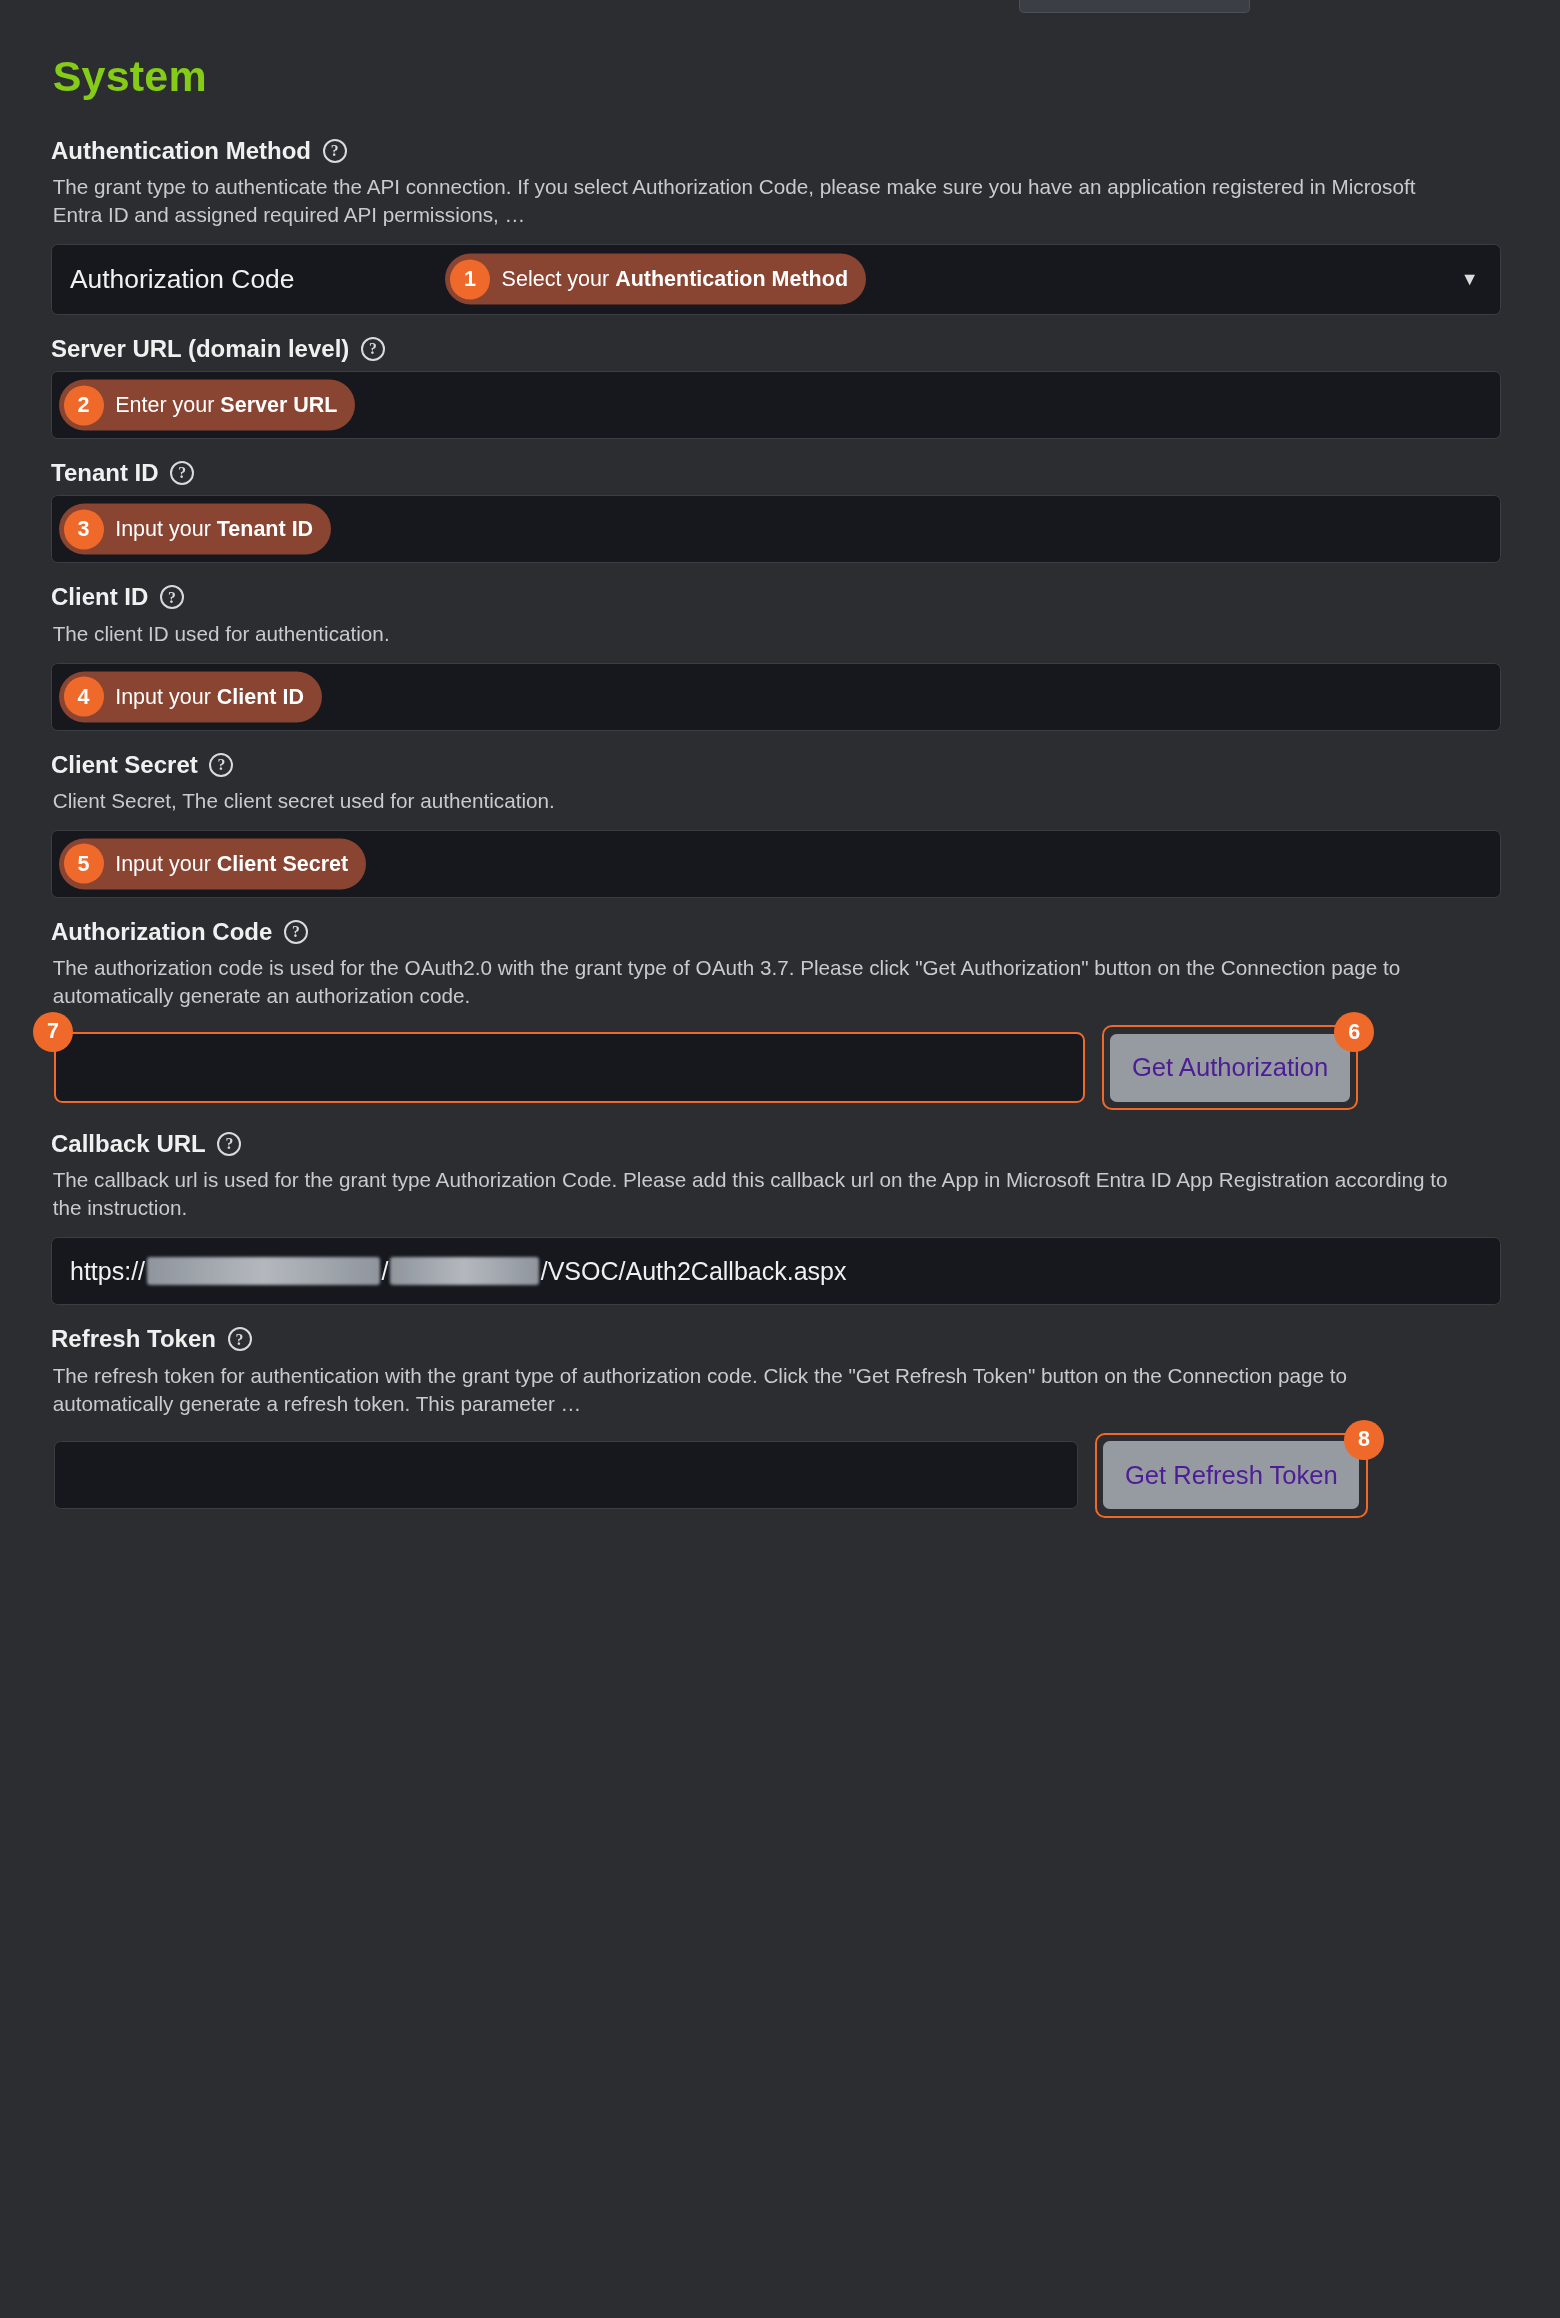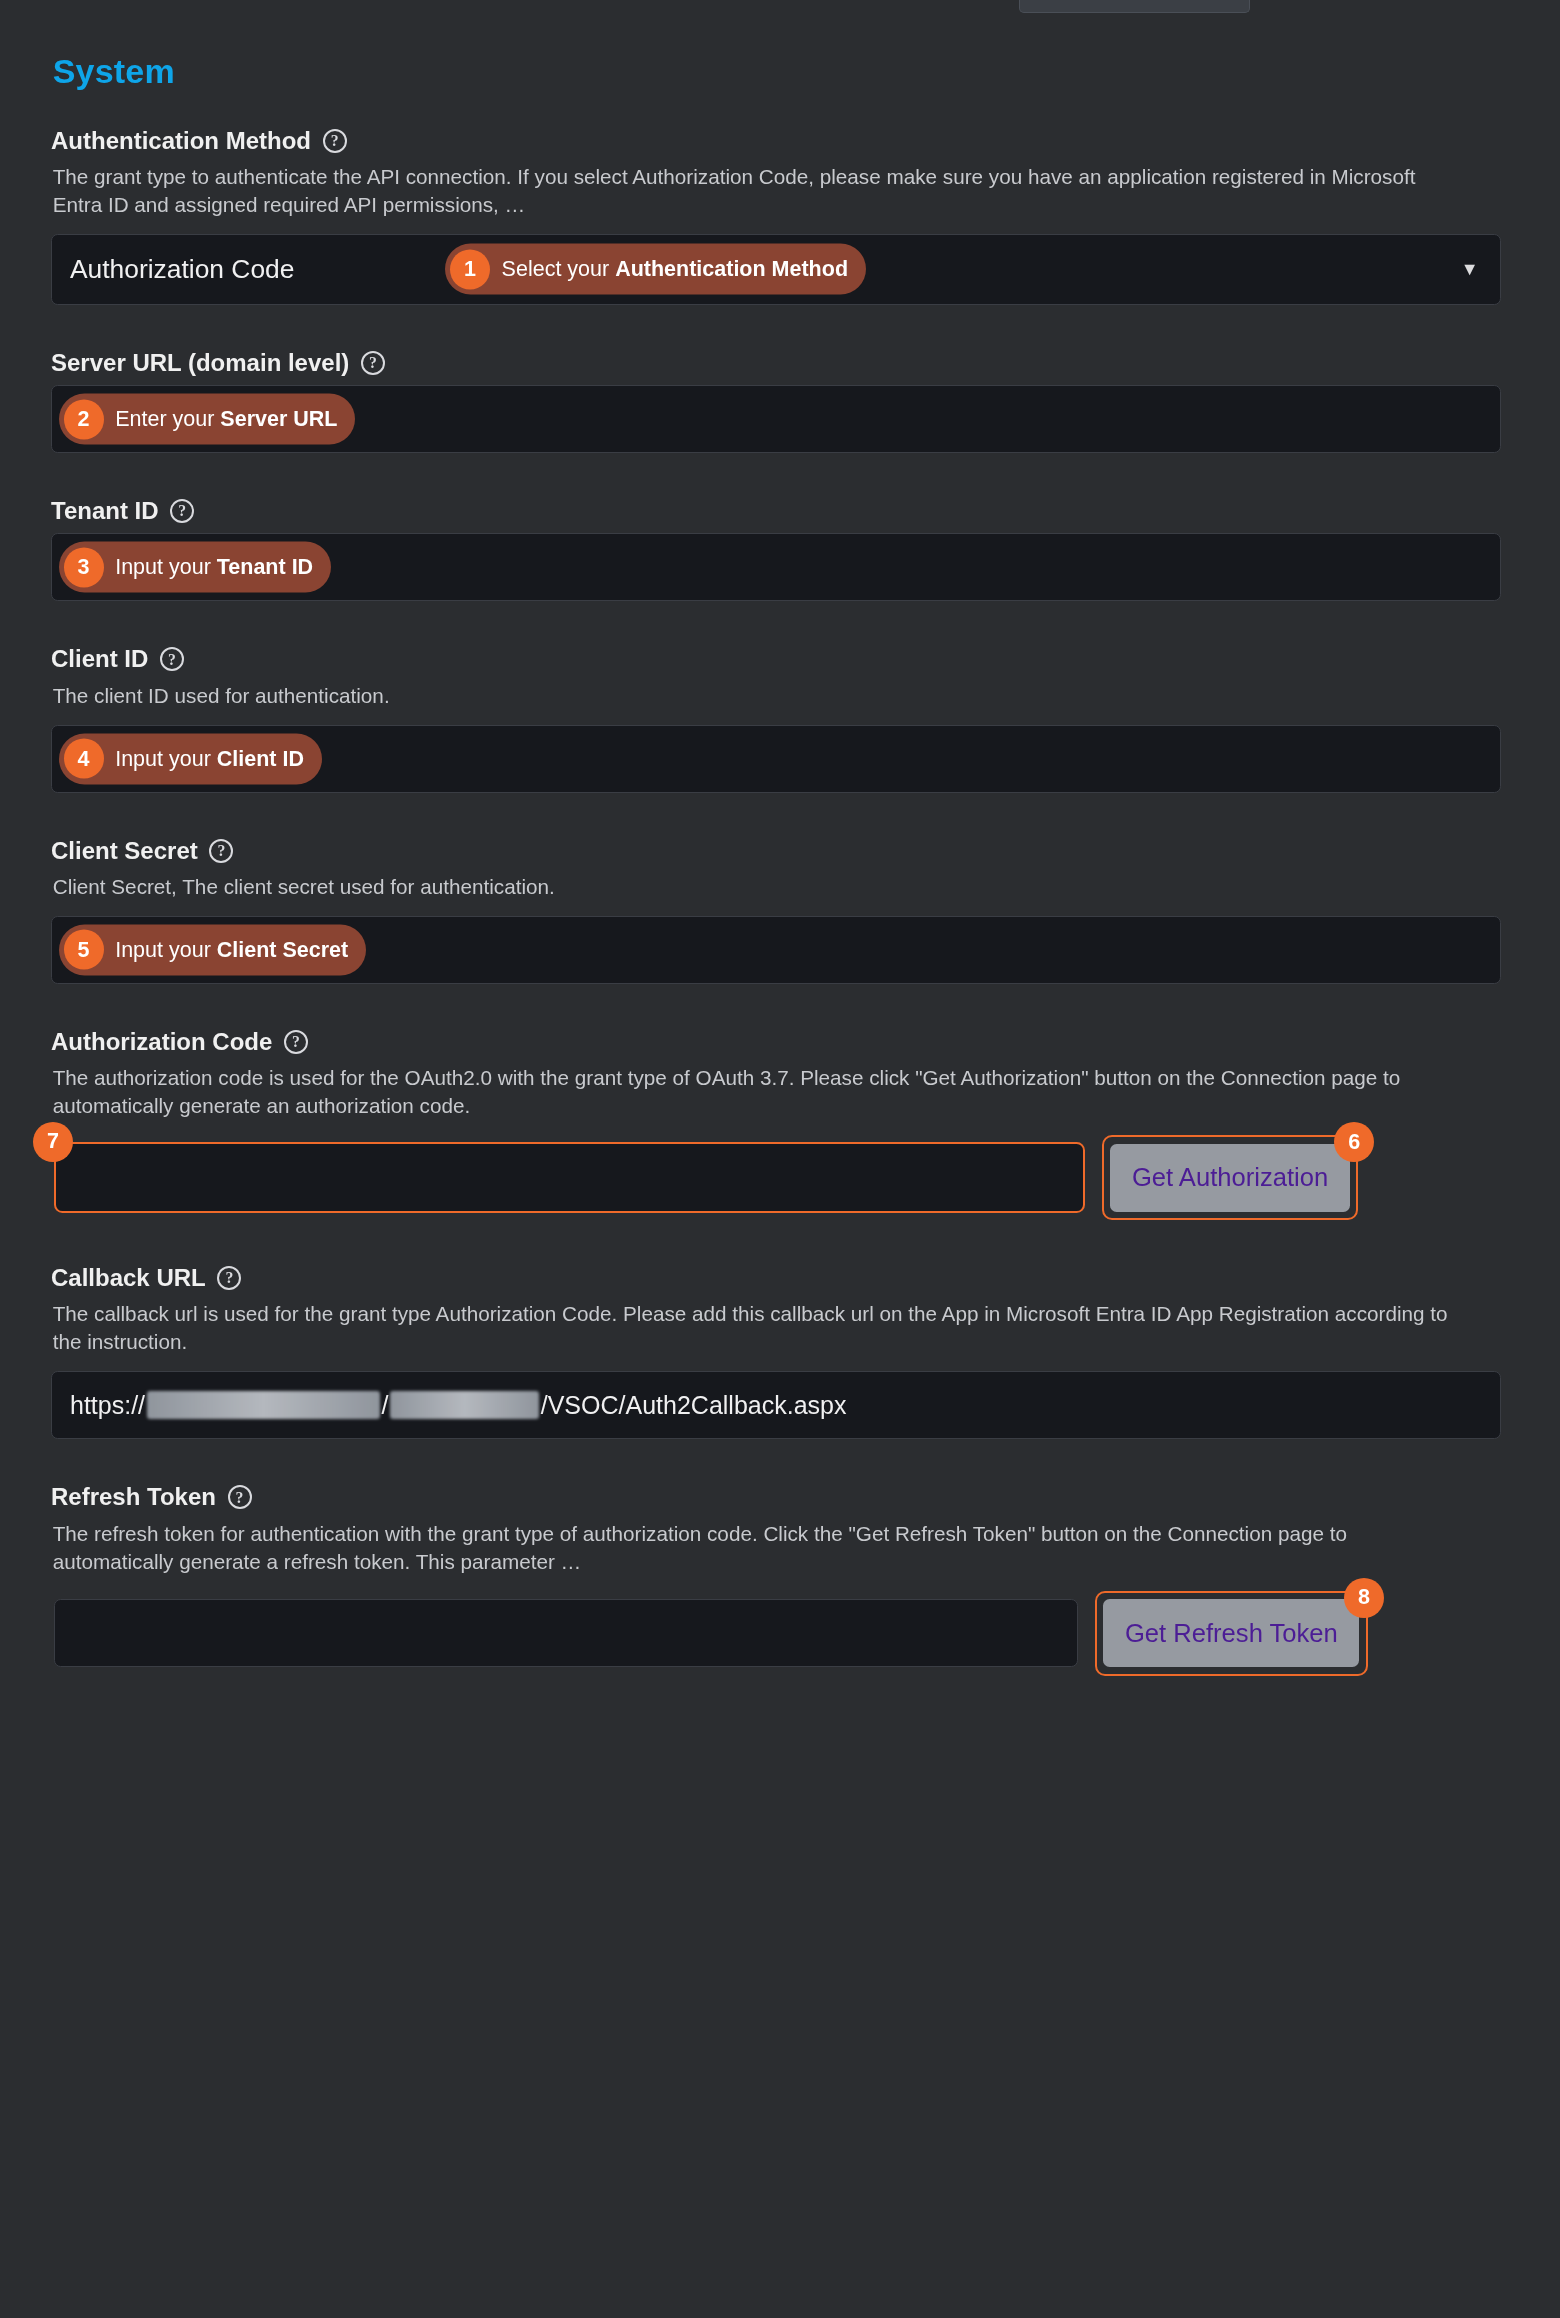--- a/index.html
+++ b/index.html
@@ -32,28 +32,28 @@
     background: #3b3f45;
     border: 0.8px solid #4a4f57;
     border-top: none;
     border-radius: 0 0 5px 5px;
   }
   .content {
     padding: 40px 51px 33px 51px;
     max-width: 1560px;
   }
   .page-title {
-    font-size: 34px;
-    font-weight: bold;
-    color: #0ea5e9;
+    font-size: 43px;
+    font-weight: bold;
+    color: #84cc16;
     margin: 11.6px 0 36px 1.7px;
     letter-spacing: 0.2px;
   }
   .field-block {
-    margin-bottom: 44px;
+    margin-bottom: 20px;
   }
   .field-label-row {
     display: flex;
     align-items: center;
     gap: 11.6px;
     margin-bottom: 8.3px;
   }
   .field-label {
     font-size: 24px;
     font-weight: bold;

